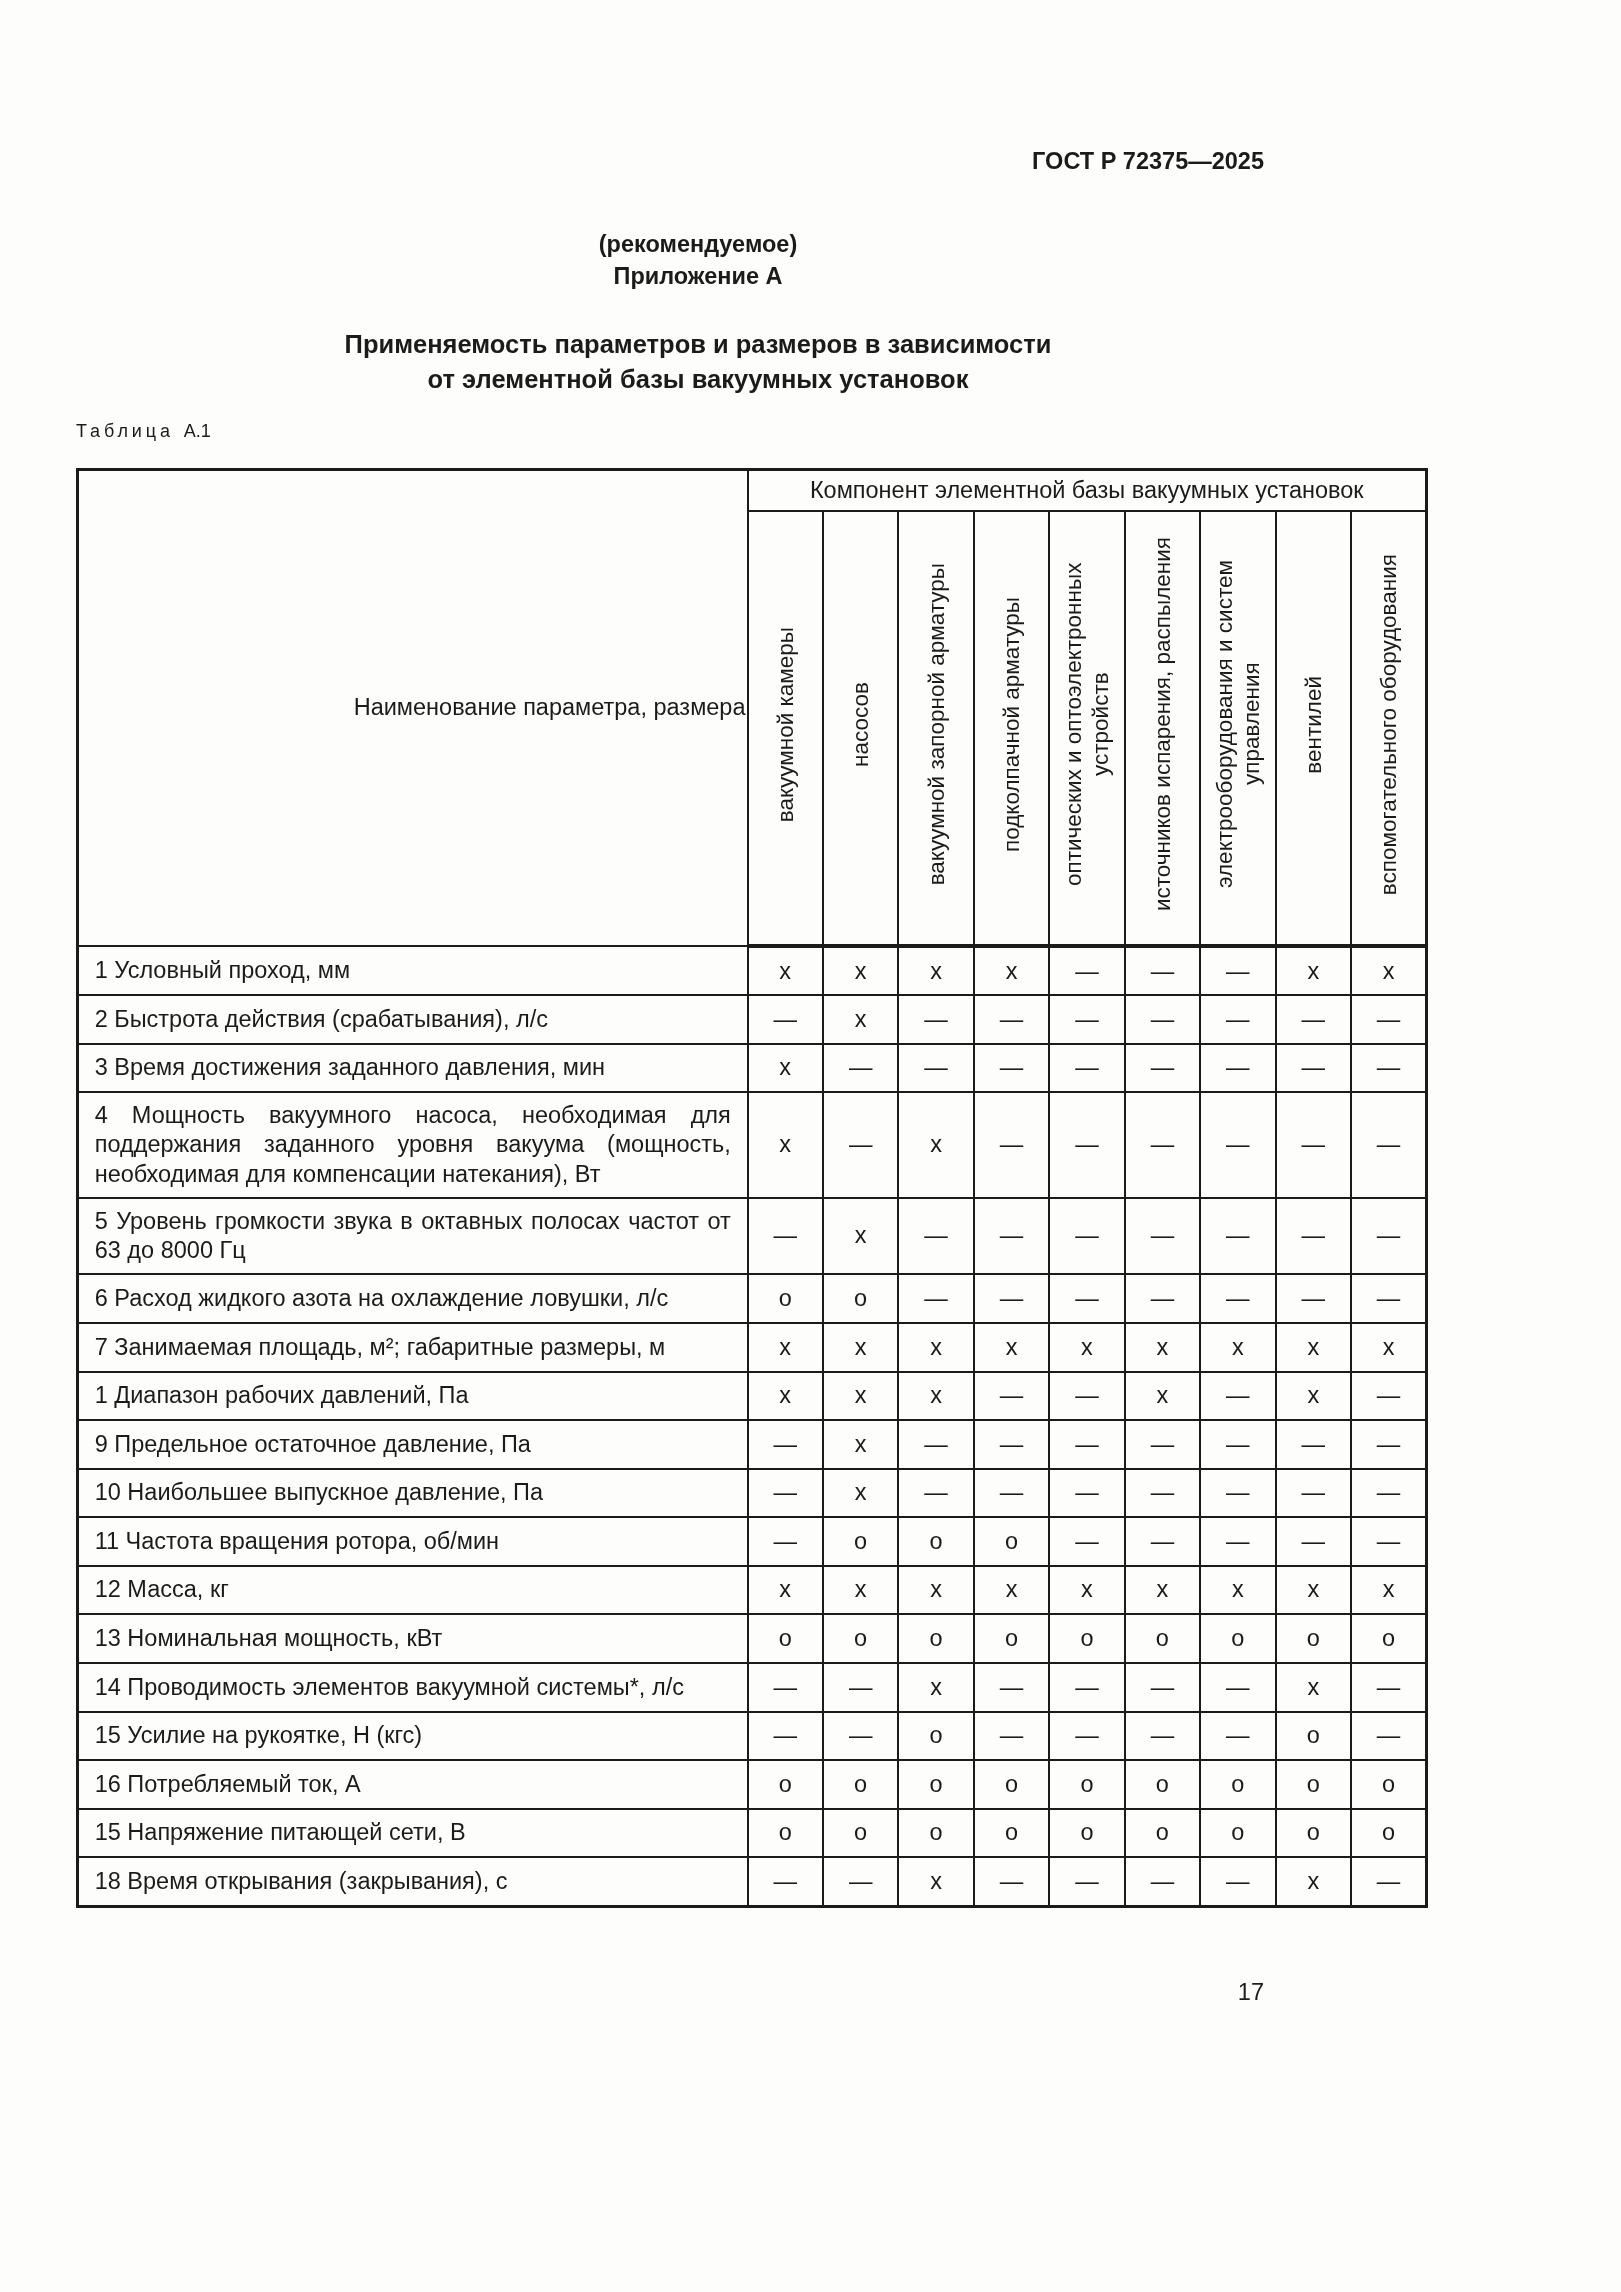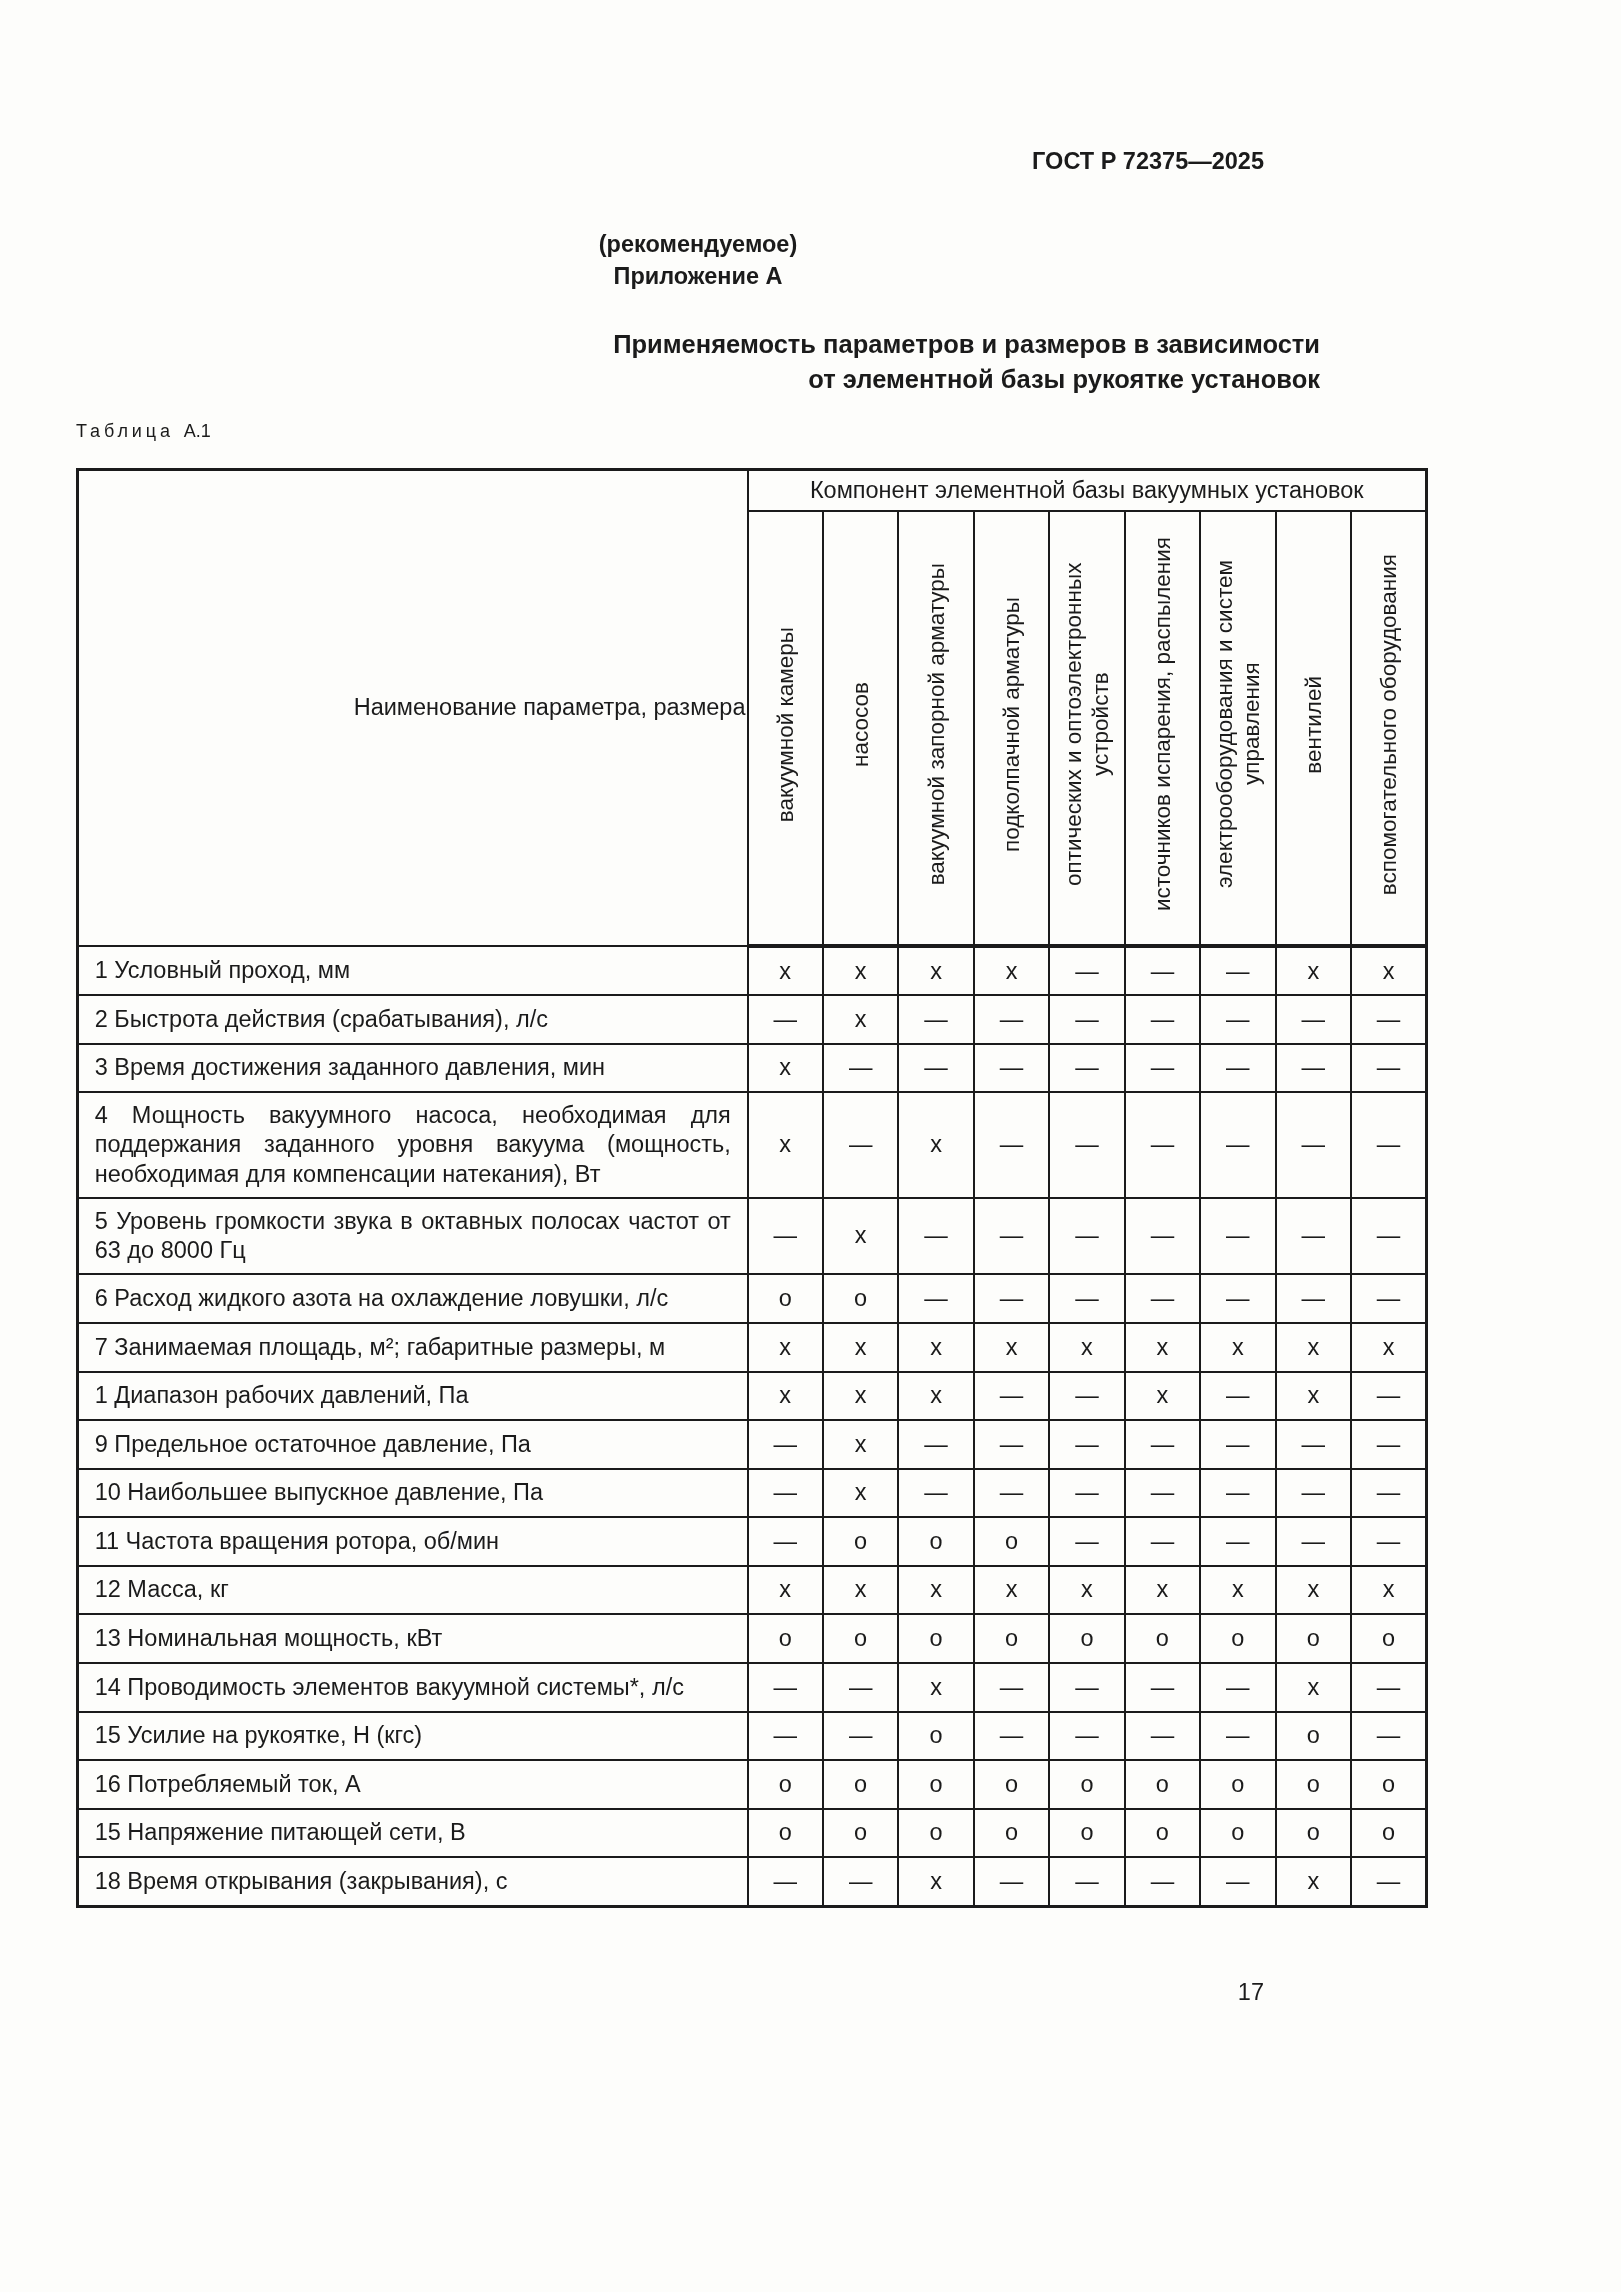--- a/index.html
+++ b/index.html
@@ -32,21 +32,21 @@
     font-size: 23.5px;
     line-height: 32px;
   }
   .doc-title {
     margin-top: 35px;
     text-align: center;
     font-weight: bold;
     font-size: 25.5px;
     line-height: 35px;
   }
-  .doc-title span { display: block; text-align: right; }
+  .doc-title span { display: block; }
   .intro {
     margin: 47px 0 0 0;
     font-size: 23.5px;
     line-height: 31px;
   }
   .intro .l1 {
     display: block;
     text-indent: 56px;
     text-align: justify;
     text-align-last: justify;
@@ -124,21 +124,21 @@
 
   <div class="running-head">ГОСТ Р 72375—2025</div>
 
   <div class="appendix-block">
     <div>(рекомендуемое)</div>
     <div>Приложение А</div>
   </div>
 
   <div class="doc-title">
     <span>Применяемость параметров и размеров в зависимости</span>
-    <span>от элементной базы рукоятке установок</span>
+    <span>от элементной базы вакуумных установок</span>
   </div>
 
 
   <div class="table-caption">
     <span class="cap-word">Таблица</span><span class="cap-num">А.1</span>
   </div>
 
   <table class="a1">
     <colgroup>
       <col style="width:670px">

